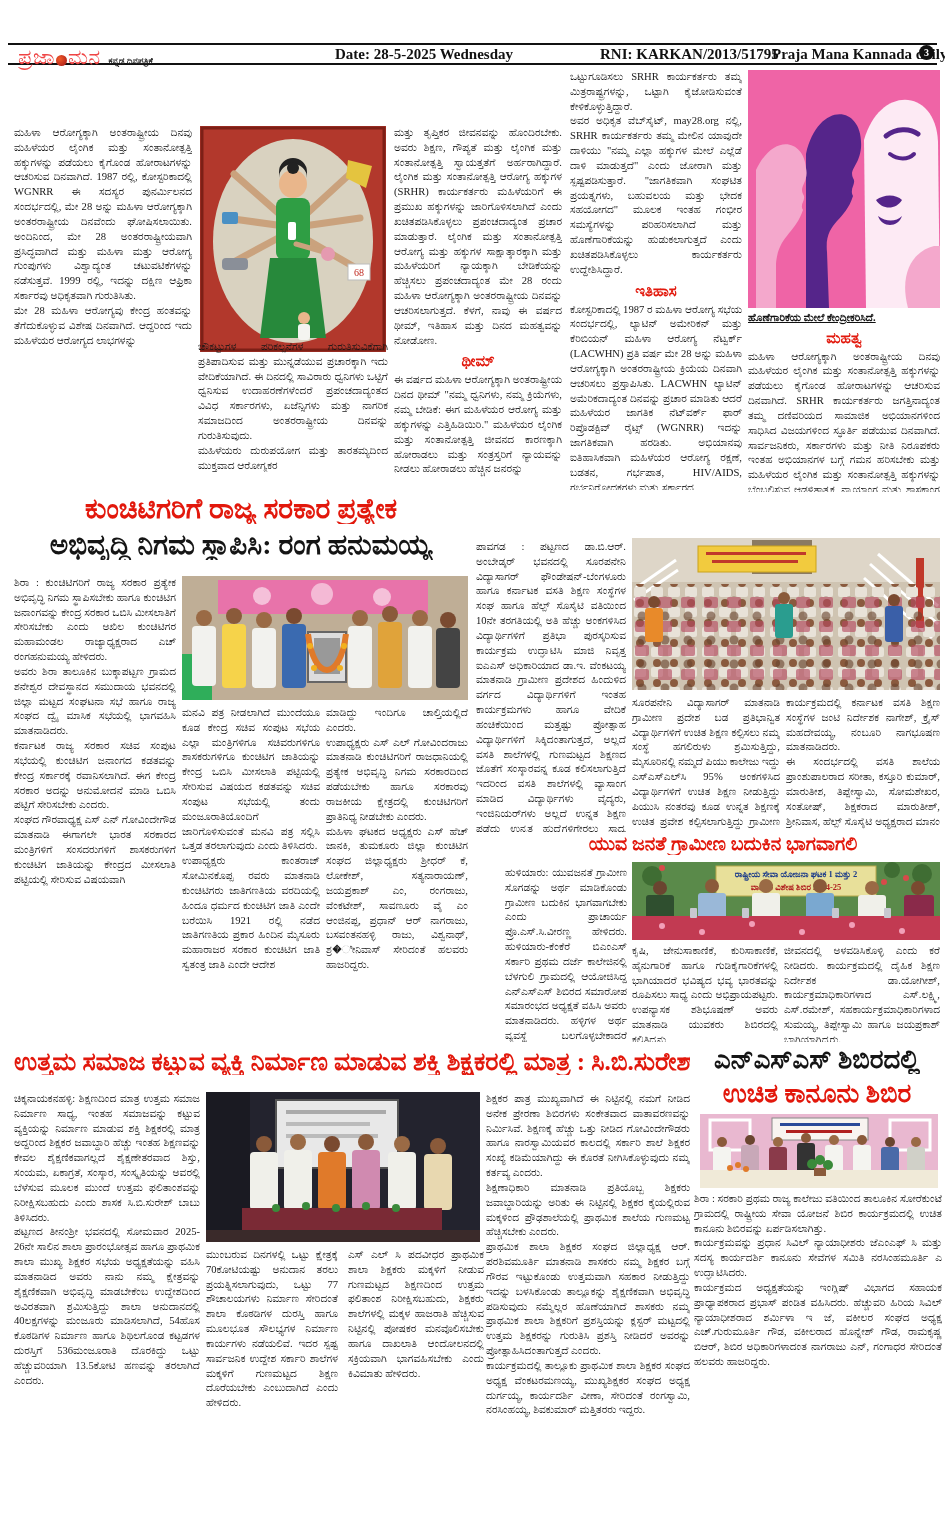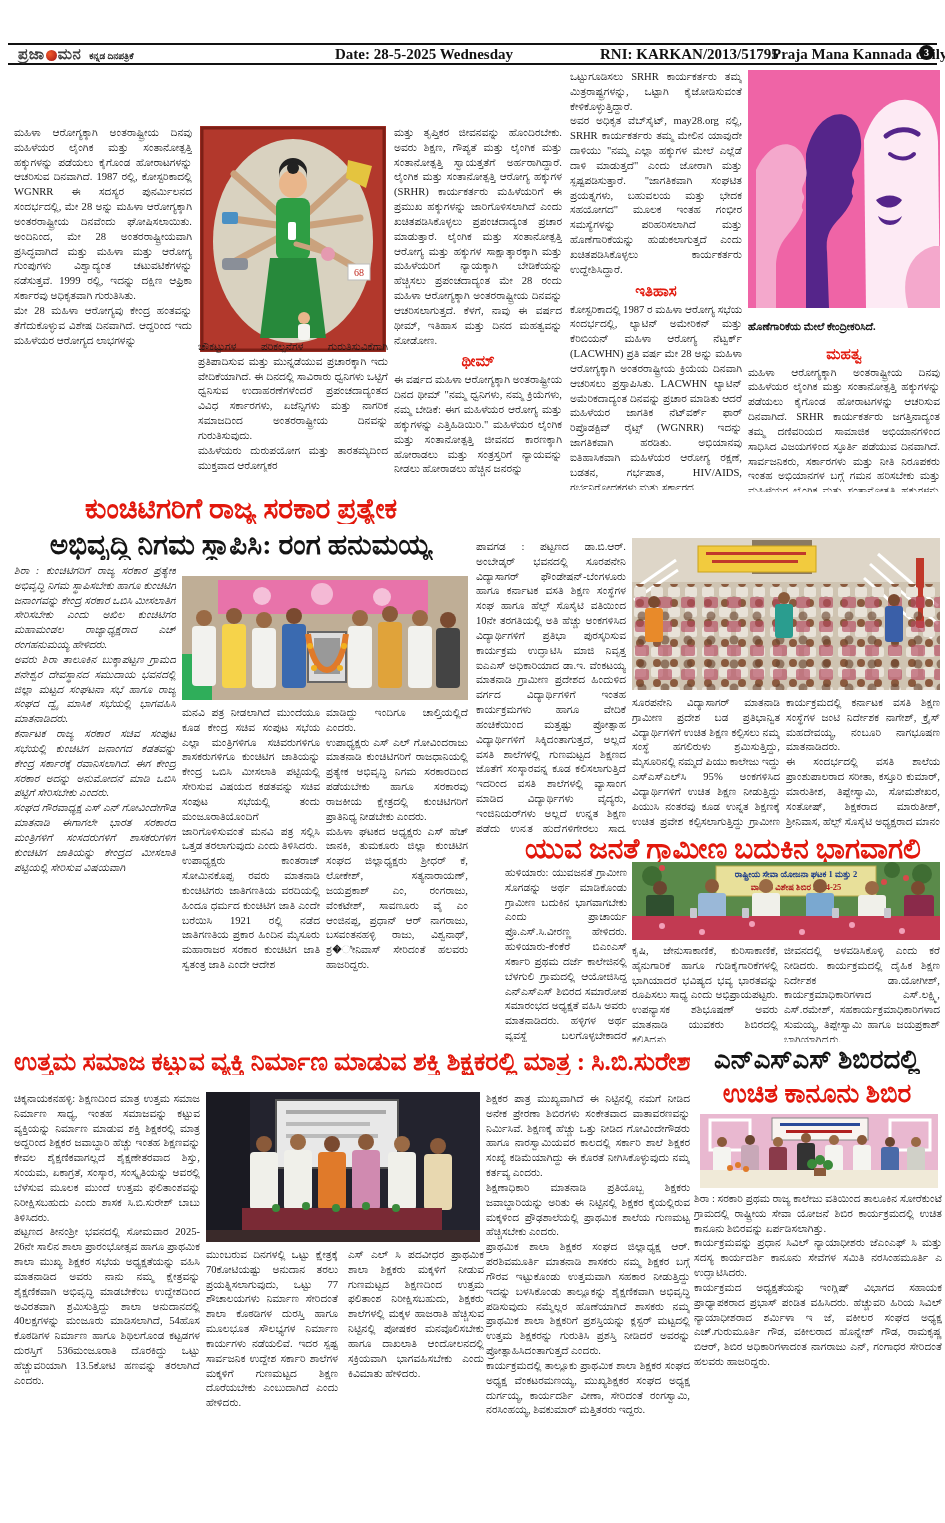--- a/index.html
+++ b/index.html
@@ -1,34 +1,34 @@
 <!DOCTYPE html>
 <html><head>
 <meta charset="utf-8">
 <style>
   html,body{margin:0;padding:0;background:#ffffff;}
   .page{position:relative;width:945px;height:1523px;background:#fff;overflow:hidden;
         font-family:"Liberation Serif",serif;}
   .abs{position:absolute;}
   .rule{position:absolute;background:#111;height:2px;}
   .mast-item{position:absolute;font-weight:bold;font-size:15px;color:#111;white-space:nowrap;}
-  .logo-main{font-size:15px;font-weight:bold;color:#404040;letter-spacing:.5px;}
+  .logo-main{font-size:21px;font-weight:normal;color:#ef4444;letter-spacing:.5px;}
   .logo-dot{display:inline-block;width:11px;height:11px;border-radius:50%;
             background:radial-gradient(circle at 35% 35%,#f25a2a,#a01515);vertical-align:middle;margin:0 1px;}
   .logo-sub{font-size:9px;font-weight:bold;color:#222;margin-left:8px;}
   .pageno{position:absolute;width:15px;height:15px;border-radius:50%;background:#111;color:#fff;
           font-size:10px;font-weight:bold;text-align:center;line-height:15px;}
   .headline{position:absolute;color:#e2180c;font-weight:bold;white-space:nowrap;overflow:hidden;
             font-family:"Liberation Serif",serif;line-height:1.08;}
   .headline.black{color:#151515;}
   .center{text-align:center;}
   .col{position:absolute;overflow:hidden;}
   .bodytext{text-align:justify;font-size:10.6px;line-height:1.40;color:#161616;white-space:pre-line;}
   .subhead{color:#e2180c;font-weight:bold;text-align:center;font-size:15px;margin:5px 0 3px 0;}
-  .caption{font-size:10.5px;font-weight:bold;color:#111;line-height:1.3;margin:12px 0;}
+  .caption{font-size:10.5px;font-weight:bold;color:#111;line-height:1.3;margin:3px 0;text-decoration:underline;}
   .photo{position:absolute;display:block;}
   .adbox{position:absolute;border:2px solid #151515;background:#fbfbf9;
          box-shadow:inset 0 0 0 2px #fbfbf9, inset 0 0 0 3px #151515;}
   .adbox .inner{margin:7px;text-align:center;}
   .adline{font-size:16.5px;font-weight:bold;color:#1a1a1a;line-height:1.35;}
   .adphone{font-size:24px;font-weight:bold;color:#111;letter-spacing:1px;margin-top:2px;}
   .corner{position:absolute;width:9px;height:9px;background:#151515;}
 </style>
 </head>
 <body>
@@ -106,21 +106,21 @@
       <path d="M160,238 C150,200 168,180 186,176 L192,176 L192,238 Z" fill="#f4a8cc"></path>
     </svg>
     <div class="caption">ಹೊಣೆಗಾರಿಕೆಯ ಮೇಲೆ ಕೇಂದ್ರೀಕರಿಸಿದೆ.</div>
     <div class="subhead">ಮಹತ್ವ</div>
     <div class="bodytext">ಮಹಿಳಾ ಆರೋಗ್ಯಕ್ಕಾಗಿ ಅಂತರಾಷ್ಟ್ರೀಯ ದಿನವು ಮಹಿಳೆಯರ ಲೈಂಗಿಕ ಮತ್ತು ಸಂತಾನೋತ್ಪತ್ತಿ ಹಕ್ಕುಗಳನ್ನು ಪಡೆಯಲು ಕೈಗೊಂಡ ಹೋರಾಟಗಳನ್ನು ಆಚರಿಸುವ ದಿನವಾಗಿದೆ. SRHR ಕಾರ್ಯಕರ್ತರು ಜಗತ್ತಿನಾದ್ಯಂತ ತಮ್ಮ ದಣಿವರಿಯದ ಸಾಮಾಜಿಕ ಅಭಿಯಾನಗಳಿಂದ ಸಾಧಿಸಿದ ವಿಜಯಗಳಿಂದ ಸ್ಫೂರ್ತಿ ಪಡೆಯುವ ದಿನವಾಗಿದೆ. ಸಾರ್ವಜನಿಕರು, ಸರ್ಕಾರಗಳು ಮತ್ತು ನೀತಿ ನಿರೂಪಕರು ಇಂತಹ ಅಭಿಯಾನಗಳ ಬಗ್ಗೆ ಗಮನ ಹರಿಸಬೇಕು ಮತ್ತು ಮಹಿಳೆಯರ ಲೈಂಗಿಕ ಮತ್ತು ಸಂತಾನೋತ್ಪತ್ತಿ ಹಕ್ಕುಗಳನ್ನು ಬೆಂಬಲಿಸುವ ಆಡಳಿತಾತ್ಮಕ, ನ್ಯಾಯಾಂಗ ಮತ್ತು ಶಾಸಕಾಂಗ ಸುಧಾರಣೆಗಳನ್ನು ಜಾರಿಗೆ ತರಲು ಒತ್ತಾಯಿಸುವ ದಿನವಾಗಿದೆ.</div>
   </div>
 
   <div class="headline center" style="left:14px;top:494px;width:454px;font-size:28px;">ಕುಂಚಿಟಿಗರಿಗೆ ರಾಜ್ಯ ಸರಕಾರ ಪ್ರತ್ಯೇಕ</div>
   <div class="headline black center" style="left:14px;top:530px;width:454px;font-size:28px;">ಅಭಿವೃದ್ಧಿ ನಿಗಮ ಸ್ಥಾಪಿಸಿ: ರಂಗ ಹನುಮಯ್ಯ</div>
 
-  <div class="col bodytext" style="left:14px;top:564px;width:162px;height:466px;font-style:italic;">ಶಿರಾ : ಕುಂಚಿಟಿಗರಿಗೆ ರಾಜ್ಯ ಸರಕಾರ ಪ್ರತ್ಯೇಕ ಅಭಿವೃದ್ಧಿ ನಿಗಮ ಸ್ಥಾಪಿಸಬೇಕು ಹಾಗೂ ಕುಂಚಿಟಿಗ ಜನಾಂಗವನ್ನು ಕೇಂದ್ರ ಸರಕಾರ ಒಬಿಸಿ ಮೀಸಲಾತಿಗೆ ಸೇರಿಸಬೇಕು ಎಂದು ಅಖಿಲ ಕುಂಚಿಟಿಗರ ಮಹಾಮಂಡಲ ರಾಜ್ಯಾಧ್ಯಕ್ಷರಾದ ಎಚ್ ರಂಗಹನುಮಯ್ಯ ಹೇಳಿದರು.
+  <div class="col bodytext" style="left:14px;top:576px;width:162px;height:466px;">ಶಿರಾ : ಕುಂಚಿಟಿಗರಿಗೆ ರಾಜ್ಯ ಸರಕಾರ ಪ್ರತ್ಯೇಕ ಅಭಿವೃದ್ಧಿ ನಿಗಮ ಸ್ಥಾಪಿಸಬೇಕು ಹಾಗೂ ಕುಂಚಿಟಿಗ ಜನಾಂಗವನ್ನು ಕೇಂದ್ರ ಸರಕಾರ ಒಬಿಸಿ ಮೀಸಲಾತಿಗೆ ಸೇರಿಸಬೇಕು ಎಂದು ಅಖಿಲ ಕುಂಚಿಟಿಗರ ಮಹಾಮಂಡಲ ರಾಜ್ಯಾಧ್ಯಕ್ಷರಾದ ಎಚ್ ರಂಗಹನುಮಯ್ಯ ಹೇಳಿದರು.
 ಅವರು ಶಿರಾ ತಾಲೂಕಿನ ಬುಕ್ಕಾಪಟ್ಟಣ ಗ್ರಾಮದ ಶನೇಶ್ವರ ದೇವಸ್ಥಾನದ ಸಮುದಾಯ ಭವನದಲ್ಲಿ ಜಿಲ್ಲಾ ಮಟ್ಟದ ಸಂಘಟನಾ ಸಭೆ ಹಾಗೂ ರಾಜ್ಯ ಸಂಘದ ದ್ವೈ ಮಾಸಿಕ ಸಭೆಯಲ್ಲಿ ಭಾಗವಹಿಸಿ ಮಾತನಾಡಿದರು.
 ಕರ್ನಾಟಕ ರಾಜ್ಯ ಸರಕಾರ ಸಚಿವ ಸಂಪುಟ ಸಭೆಯಲ್ಲಿ ಕುಂಚಿಟಿಗ ಜನಾಂಗದ ಕಡತವನ್ನು ಕೇಂದ್ರ ಸರ್ಕಾರಕ್ಕೆ ರವಾನಿಸಲಾಗಿದೆ. ಈಗ ಕೇಂದ್ರ ಸರಕಾರ ಅದನ್ನು ಅನುಮೋದನೆ ಮಾಡಿ ಒಬಿಸಿ ಪಟ್ಟಿಗೆ ಸೇರಿಸಬೇಕು ಎಂದರು.
 ಸಂಘದ ಗೌರವಾಧ್ಯಕ್ಷ ಎಸ್ ಎನ್ ಗೋವಿಂದೇಗೌಡ ಮಾತನಾಡಿ ಈಗಾಗಲೇ ಭಾರತ ಸರಕಾರದ ಮಂತ್ರಿಗಳಿಗೆ ಸಂಸದರುಗಳಿಗೆ ಶಾಸಕರುಗಳಿಗೆ ಕುಂಚಿಟಿಗ ಜಾತಿಯನ್ನು ಕೇಂದ್ರದ ಮೀಸಲಾತಿ ಪಟ್ಟಿಯಲ್ಲಿ ಸೇರಿಸುವ ವಿಷಯವಾಗಿ</div>
 
   <svg class="photo" style="left:182px;top:576px;" width="286" height="124" viewBox="0 0 286 124">
     <rect width="286" height="124" fill="#bfae96"></rect>
     <rect x="36" y="4" width="210" height="34" fill="#e873aa"></rect>
     <circle cx="80" cy="20" r="9" fill="#ffffff" opacity="0.55"></circle>
       <circle cx="140" cy="18" r="11" fill="#ffffff" opacity="0.5"></circle>
       <circle cx="200" cy="21" r="9" fill="#ffffff" opacity="0.55"></circle>
@@ -192,21 +192,21 @@
       <circle cx="152" cy="60" r="6" fill="#8a5a3a"></circle>
         <rect x="143" y="66" width="18" height="34" rx="3" fill="#2a9d8f"></rect>
       <circle cx="262" cy="62" r="6" fill="#7a4a30"></circle>
         <rect x="253" y="68" width="18" height="36" rx="3" fill="#3a5fa8"></rect>
     </g>
   </svg>
   <div class="col bodytext" style="left:632px;top:696px;width:148px;height:136px;">ಸೂರಪನೇನಿ ವಿದ್ಯಾಸಾಗರ್ ಮಾತನಾಡಿ ಗ್ರಾಮೀಣ ಪ್ರದೇಶ ಬಡ ಪ್ರತಿಭಾನ್ವಿತ ವಿದ್ಯಾರ್ಥಿಗಳಿಗೆ ಉಚಿತ ಶಿಕ್ಷಣ ಕಲ್ಪಿಸಲು ನಮ್ಮ ಸಂಸ್ಥೆ ಹಗಲಿರುಳು ಶ್ರಮಿಸುತ್ತಿದ್ದು, ಮೈಸೂರಿನಲ್ಲಿ ನಮ್ಮದೆ ಪಿಯು ಕಾಲೇಜು ಇದ್ದು ಎಸ್‌ಎಸ್‌ಎಲ್‌ಸಿ 95% ಅಂಕಗಳಿಸಿದ ವಿದ್ಯಾರ್ಥಿಗಳಿಗೆ ಉಚಿತ ಶಿಕ್ಷಣ ನೀಡುತ್ತಿದ್ದು ಪಿಯುಸಿ ನಂತರವು ಕೂಡ ಉನ್ನತ ಶಿಕ್ಷಣಕ್ಕೆ ಉಚಿತ ಪ್ರವೇಶ ಕಲ್ಪಿಸಲಾಗುತ್ತಿದ್ದು ಗ್ರಾಮೀಣ ಪ್ರದೇಶದ ಪ್ರತಿಭಾನ್ವಿತ ವಿದ್ಯಾರ್ಥಿಗಳು ಶಿಕ್ಷಣದಿಂದ ವಂಚಿತರಾಗಬಾರದೆಂಬ ಉದ್ದೇಶದಿಂದ ಸಂಸ್ಥೆ ಶ್ರಮಿಸುತ್ತಿದ್ದೆ ಎಂದರು.</div>
   <div class="col bodytext" style="left:786px;top:696px;width:154px;height:136px;">ಕಾರ್ಯಕ್ರಮದಲ್ಲಿ ಕರ್ನಾಟಕ ವಸತಿ ಶಿಕ್ಷಣ ಸಂಸ್ಥೆಗಳ ಜಂಟಿ ನಿರ್ದೇಶಕ ನಾಗೇಶ್, ಕ್ರೈಸ್ ಮಹದೇವಯ್ಯ, ನಂಬೂರಿ ನಾಗಭೂಷಣ ಮಾತನಾಡಿದರು.
 ಈ ಸಂದರ್ಭದಲ್ಲಿ ವಸತಿ ಶಾಲೆಯ ಪ್ರಾಂಶುಪಾಲರಾದ ಸರೀತಾ, ಕಸ್ತೂರಿ ಕುಮಾರ್, ಮಾರುತೀಶ, ತಿಪ್ಪೇಸ್ವಾಮಿ, ಸೋಮಶೇಖರ, ಸಂತೋಷ್, ಶಿಕ್ಷಕರಾದ ಮಾರುತೀಶ್, ಶ್ರೀನಿವಾಸ, ಹೆಲ್ಪ್ ಸೊಸೈಟಿ ಅಧ್ಯಕ್ಷರಾದ ಮಾನಂ ಶಶಿಕಿರಣ್, ಸತ್ಯಲೋಕೇಶ್, ಬೇಕರಿ ನಾಗರಾಜು, ನರೇಶ್ ಹಾಗೂ ವಿದ್ಯಾರ್ಥಿಗಳು ಉಪಸ್ಥಿತರಿದ್ದರು.</div>
 
-  <div class="headline center" style="left:505px;top:834px;width:436px;font-size:28px;">ಯುವ ಜನತೆ ಗ್ರಾಮೀಣ ಬದುಕಿನ ಭಾಗವಾಗಲಿ</div>
+  <div class="headline center" style="left:505px;top:834px;width:436px;font-size:19px;">ಯುವ ಜನತೆ ಗ್ರಾಮೀಣ ಬದುಕಿನ ಭಾಗವಾಗಲಿ</div>
   <div class="col bodytext" style="left:505px;top:866px;width:122px;height:176px;">ಹುಳಿಯಾರು: ಯುವಜನತೆ ಗ್ರಾಮೀಣ ಸೊಗಡನ್ನು ಅರ್ಥ ಮಾಡಿಕೊಂಡು ಗ್ರಾಮೀಣ ಬದುಕಿನ ಭಾಗವಾಗಬೇಕು ಎಂದು ಪ್ರಾಚಾರ್ಯ ಪ್ರೊ.ಎಸ್.ಸಿ.ವೀರಣ್ಣ ಹೇಳಿದರು. ಹುಳಿಯಾರು-ಕೆಂಕೆರೆ ಬಿಎಂಎಸ್ ಸರ್ಕಾರಿ ಪ್ರಥಮ ದರ್ಜೆ ಕಾಲೇಜಿನಲ್ಲಿ ಬೆಳಗುಲಿ ಗ್ರಾಮದಲ್ಲಿ ಆಯೋಜಿಸಿದ್ದ ಎನ್‌ಎಸ್‌ಎಸ್ ಶಿಬಿರದ ಸಮಾರೋಪ ಸಮಾರಂಭದ ಅಧ್ಯಕ್ಷತೆ ವಹಿಸಿ ಅವರು ಮಾತನಾಡಿದರು. ಹಳ್ಳಿಗಳ ಅರ್ಥ ವ್ಯವಸ್ಥೆ ಬಲಗೊಳ್ಳಬೇಕಾದರೆ ಯುವಕರು ಸಕಾರಾತ್ಮಕ ಮನೋಭಾವನೆಯೊಂದಿಗೆ</div>
 
   <svg class="photo" style="left:632px;top:862px;" width="308" height="78" viewBox="0 0 308 78">
     <rect width="308" height="78" fill="#5a8a4a"></rect>
     <circle cx="20" cy="14" r="10" fill="#3f6d33"></circle>
       <circle cx="290" cy="12" r="10" fill="#3f6d33"></circle>
       <circle cx="260" cy="8" r="8" fill="#3f6d33"></circle>
     <circle cx="30" cy="6" r="3" fill="#d84a4a"></circle>
       <circle cx="274" cy="16" r="3" fill="#d84a4a"></circle>
       <circle cx="252" cy="20" r="3" fill="#d84a4a"></circle>

